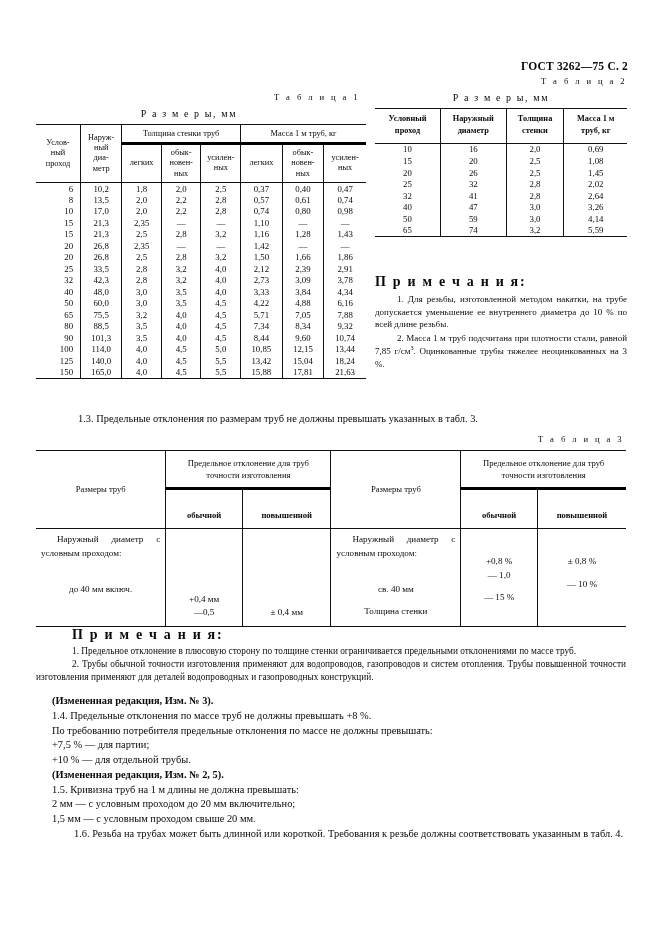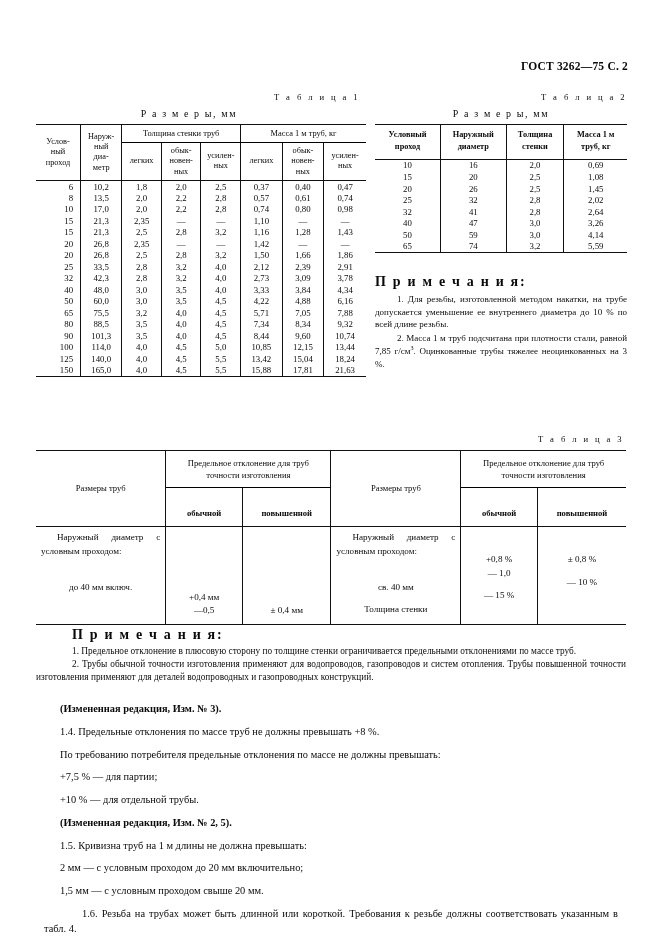--- a/index.html
+++ b/index.html
@@ -72,42 +72,42 @@
   table.gost td, table.gost th {
     padding: 0;
     font-weight: normal;
     vertical-align: middle;
     text-align: center;
     line-height: 1.18;
   }
   .rule-top { border-top: 1.6px solid #111; }
   .rule-bot { border-bottom: 1.6px solid #111; }
   .vline-r { border-right: 1px solid #111; }
-  .hline-b { border-bottom: 1px solid #000000; }
+  .hline-b { border-bottom: 3px solid #000000; }
 
   .t1 { margin-top: 5px; }
   .t1 .hdrcell {
     font-size: 8.3px;
     padding: 3px 1px;
     line-height: 1.25;
   }
   .t1 .grp {
     padding: 4px 2px 3px;
   }
   .t1 tbody td {
     font-size: 8.8px;
     padding: 0.55px 2px;
   }
   .t1 tbody td.c1 { padding-right: 7px; text-align: right; }
 
   
   .t2-block {
     position: absolute;
     left: 375px;
-    top: 92px;
+    top: 76px;
     width: 252px;
   }
   .t2-cap { text-align: right; }
   .t2-subcap { text-align: center; margin-top: 6px; }
   .t2 { margin-top: 5px; }
   .t2 .hdrcell {
     font-size: 8.3px;
     padding: 4px 2px 5px;
     line-height: 1.5;
     font-weight: bold;
@@ -234,21 +234,21 @@
   
   .tail {
     position: absolute;
     left: 36px;
     top: 694px;
     width: 590px;
     font-size: 10.4px;
     line-height: 1.42;
     text-align: justify;
   }
-  .tail p { margin: 8px; }
+  .tail p { margin: 0; }
   .tail p.ind { text-indent: 38px; }
   .tail p.flat { text-indent: 16px; }
   .tail b { font-weight: bold; }
 </style>
 </head>
 <body>
 
 <div class="page">
 
   <div class="runhead">ГОСТ 3262—75 С. 2</div>
@@ -561,20 +561,21 @@
         </tbody>
     </table>
   </div>
 
   <div class="notes2">
     <p class="notes-title">П р и м е ч а н и я:</p>
     <p class="item">1. Для резьбы, изготовленной мето­дом накатки, на трубе допускается умень­шение ее внутреннего диаметра до 10 % по всей длине резьбы.</p>
     <p class="item"><span>2. Масса 1 м труб подсчитана при плотности стали, равной 7,85 г/см</span><sup>3</sup><span>. Оцин­кованные трубы тяжелее неоцинкованных на 3 %.</span></p>
   </div>
 
+  <div class="clause13">1.3.  Предельные отклонения по размерам труб не должны превышать указанных в табл. 3.</div>
 
   <div class="tbl-caption t3-cap">Т а б л и ц а  3</div>
   <div class="t3-block">
     <table class="t3">
       <colgroup>
         <col style="width:22%">
           <col style="width:13%">
           <col style="width:15%">
         <col style="width:22%">
           <col style="width:13%">

